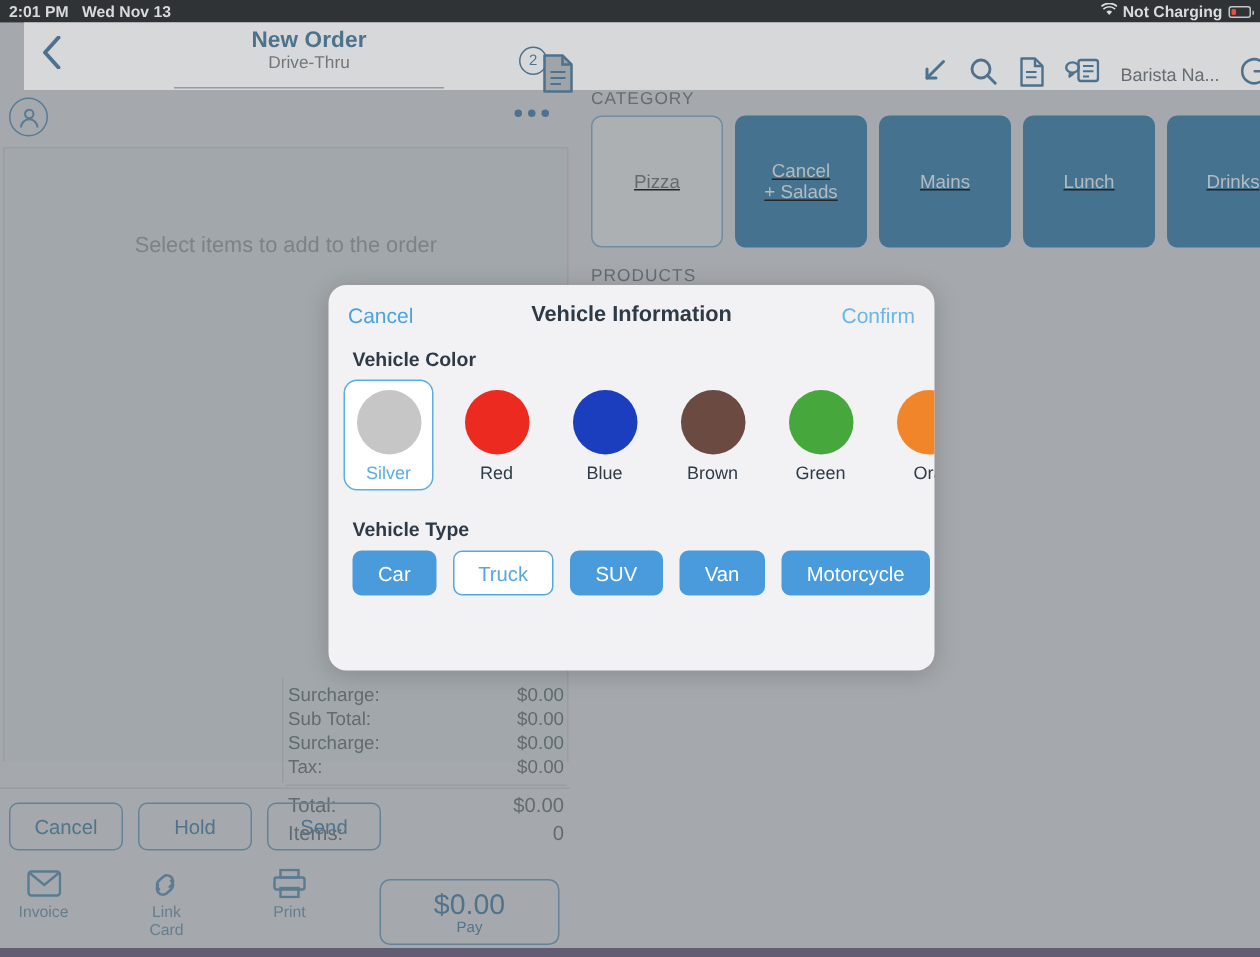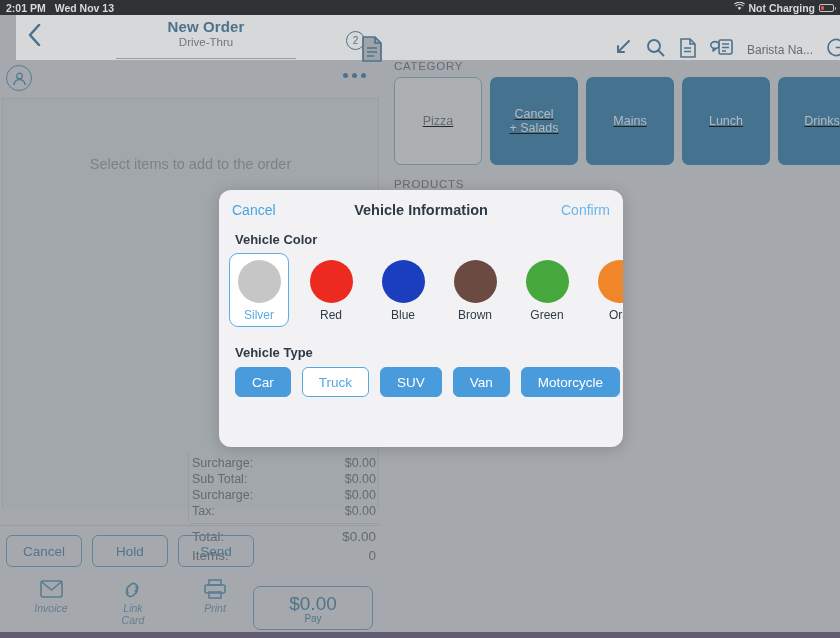--- a/index.html
+++ b/index.html
@@ -83,21 +83,21 @@
 
   
   .bottombar { position: absolute; left: 0; top: 525px; width: 840px; height: 113px; }
   .bb-divider { position: absolute; left: 0; top: 0; width: 380px; height: 1px; background: #a7abaf; }
   .action-btns { position: absolute; left: 6px; top: 10px; display: flex; gap: 10px; }
   .act-btn {
     width: 76px; height: 32px; border: 1px solid #5d86a3; border-radius: 6px;
     color: #41708f; font-size: 13.5px; display: flex; align-items: center; justify-content: center;
     background: transparent;
   }
-  .icon-row { position: absolute; left: 24px; top: 52px; display: flex; gap: 28px; font-style: italic; }
+  .icon-row { position: absolute; left: 2px; top: 52px; display: flex; gap: 28px; }
   .icon-item { width: 54px; text-align: center; color: #4e7b99; }
   .icon-item .glyph { height: 24px; display: flex; align-items: center; justify-content: center; }
   .icon-item .cap { font-size: 10.5px; line-height: 12px; margin-top: 1px; color: #5e7d93; }
   .page-dots { position: absolute; left: 106px; top: 108px; display: flex; gap: 7px; }
   .page-dots span { width: 5px; height: 5px; border-radius: 50%; background: #a8acb0; display: block; }
   .page-dots span.on { background: #5e7d93; }
   .pay-btn {
     position: absolute; left: 253px; top: 586px; width: 120px; height: 44px;
     border: 1px solid #5d86a3; border-radius: 7px; text-align: center;
     display: flex; flex-direction: column; align-items: center; justify-content: center;

